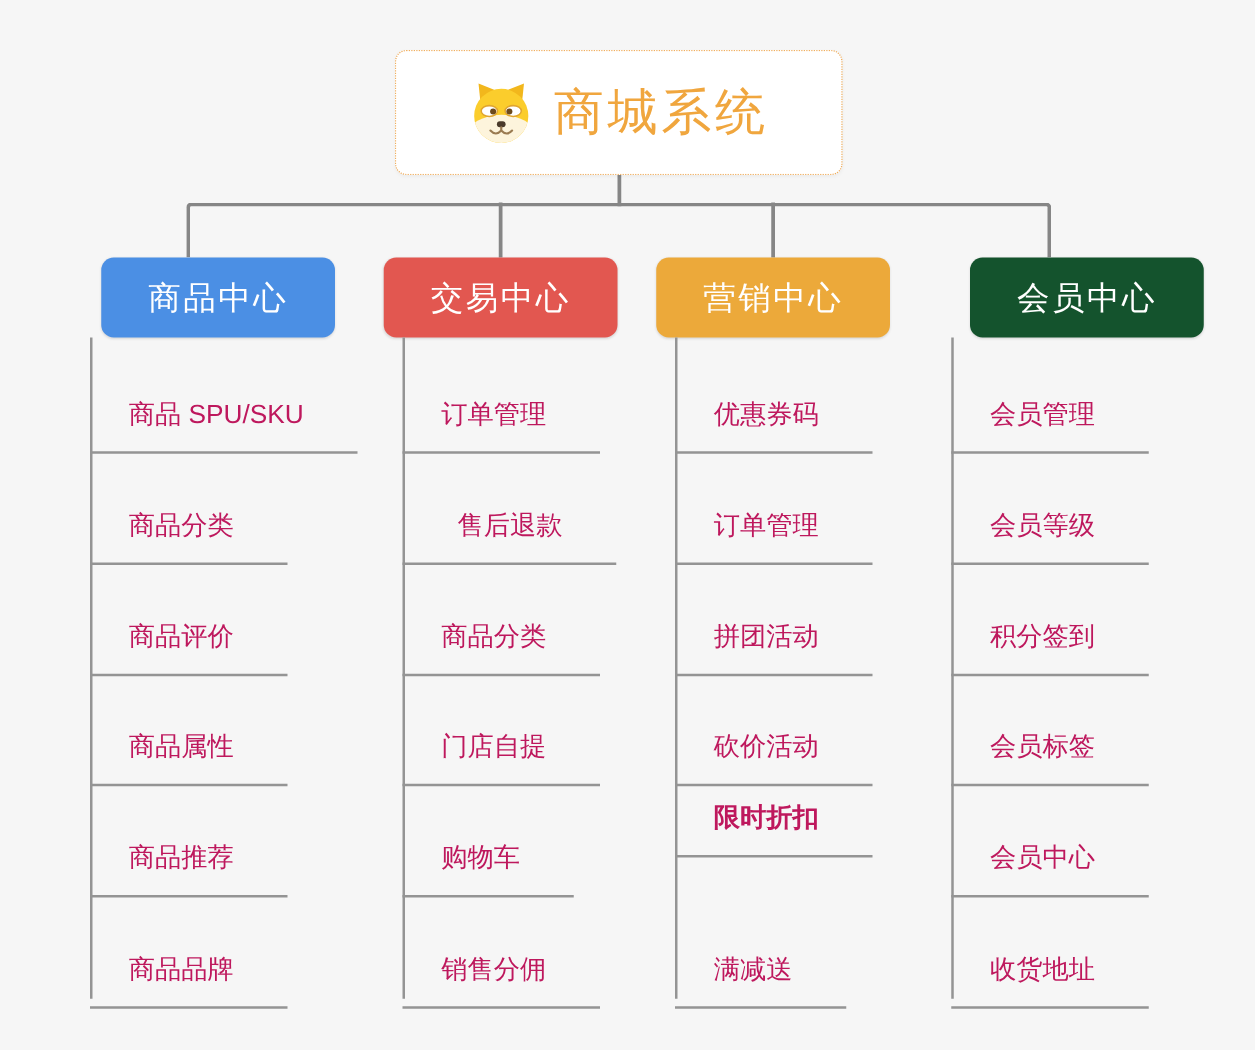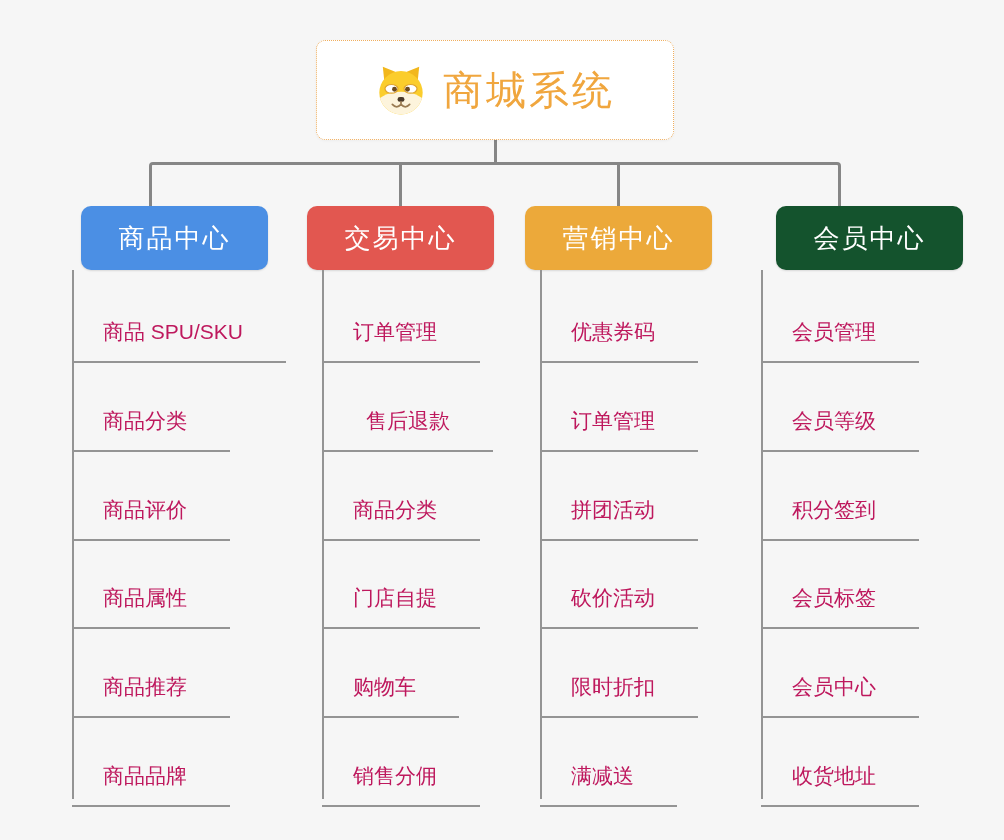--- a/index.html
+++ b/index.html
@@ -117,21 +117,21 @@
       <div class="leaf" style="left: 322px; top: 674px;">购物车</div>
       <div class="leaf" style="left: 322px; top: 763px;">销售分佣</div>
       <div class="branch-node" style="left: 525px; background: rgb(236, 169, 58);">
         <span>营销中心</span>
       </div>
       <div class="spine" style="left: 540px;"></div>
       <div class="leaf" style="left: 540px; top: 319px;">优惠券码</div>
       <div class="leaf" style="left: 540px; top: 408px;">订单管理</div>
       <div class="leaf" style="left: 540px; top: 497px;">拼团活动</div>
       <div class="leaf" style="left: 540px; top: 585px;">砍价活动</div>
-      <div class="leaf" style="left: 540px; top: 674px;">限时折扣</div>
+      <div class="leaf" style="left: 540px; top: 642px; font-weight: bold;">限时折扣</div>
       <div class="leaf" style="left: 540px; top: 763px;">满减送</div>
       <div class="branch-node" style="left: 776px; background: #14532d;">
         <span>会员中心</span>
       </div>
       <div class="spine" style="left: 761px;"></div>
       <div class="leaf" style="left: 761px; top: 319px;">会员管理</div>
       <div class="leaf" style="left: 761px; top: 408px; text-align: center;">会员等级</div>
       <div class="leaf" style="left: 761px; top: 497px;">积分签到</div>
       <div class="leaf" style="left: 761px; top: 585px;">会员标签</div>
       <div class="leaf" style="left: 761px; top: 674px;">会员中心</div>

